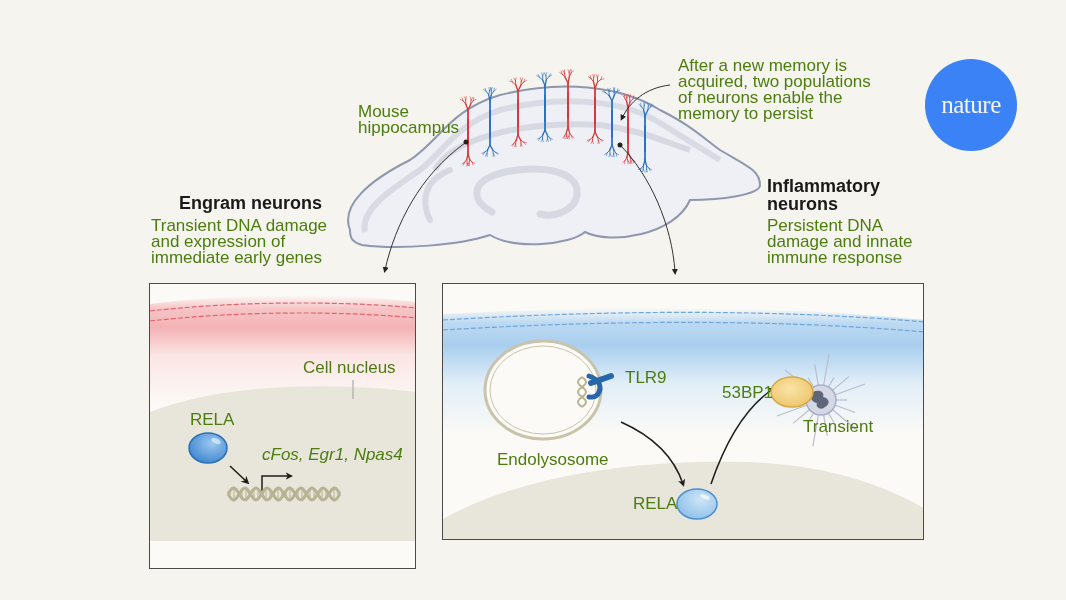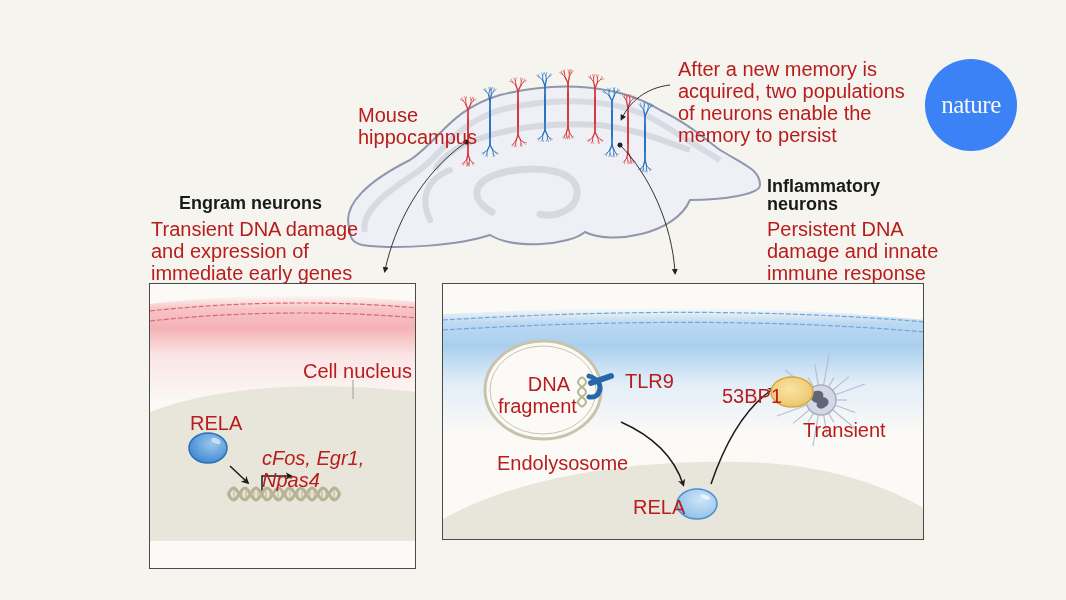--- a/index.html
+++ b/index.html
@@ -1,19 +1,19 @@
 <!DOCTYPE html>
 <html><head>
 <meta charset="utf-8">
 <style>
   html, body { margin:0; padding:0; }
   body { width:1066px; height:600px; background:#f5f4ee; position:relative; overflow:hidden;
          font-family:"Liberation Sans", sans-serif; color:#1d1d1b; }
   .abs { position:absolute; }
-  .txt { font-size:20px; line-height:22px; color:#b91c1c; }
+  .txt { font-size:17px; line-height:16px; color:#4d7c0f; }
   .bold { font-weight:bold; font-size:18px; line-height:18px; color:#1a1a1a; }
   .multiline { white-space:pre-line; }
   .panel { position:absolute; border:1.5px solid #4a4a4a; background:#fbfaf6; overflow:hidden; box-sizing:border-box; }
   .logo { position:absolute; left:925px; top:59px; width:92px; height:92px; border-radius:50%;
           background:#3b82f6; color:#f7f6f1; font-family:"Liberation Serif", serif; font-size:25px;
           display:flex; align-items:center; justify-content:center; letter-spacing:-0.5px; }
   .italic { font-style:italic; }
   svg { position:absolute; left:0; top:0; overflow:visible; }
 </style>
 </head>
@@ -484,20 +484,18 @@
         <line x1="378" y1="116" x2="386.1267347148123" y2="69.91099715902865" stroke="#b9bdd0" stroke-width="1.2"></line>
         <line x1="378" y1="116" x2="391" y2="93.4833395016046" stroke="#b9bdd0" stroke-width="1.2"></line>
         <line x1="378" y1="116" x2="405.8840177295308" y2="92.60253100740997" stroke="#b9bdd0" stroke-width="1.2"></line>
         <line x1="378" y1="116" x2="421.9776146527805" y2="99.99345729235867" stroke="#b9bdd0" stroke-width="1.2"></line>
       </g>
     <circle cx="378" cy="116" r="15" fill="#d4d7e4" stroke="#a9aec6" stroke-width="1.5"></circle>
     <path d="M370,108 C376,105 382,108 380,113 C386,114 388,120 382,123 C378,127 372,123 374,119 C368,118 366,112 370,108 Z" fill="#5f6679"></path>
 
     <ellipse cx="349" cy="108" rx="21" ry="15" fill="url(#yellowBall)" stroke="#d7a842" stroke-width="1.5"></ellipse>
   </svg>
-  <div class="abs txt multiline" style="left:55px; top:89px; text-align:right; width:72px; white-space:pre;">DNA
-fragment</div>
   <div class="abs txt" style="left:182px; top:86px;">TLR9</div>
   <div class="abs txt" style="left:54px; top:168px;">Endolysosome</div>
   <div class="abs txt" style="left:190px; top:212px;">RELA</div>
   <div class="abs txt" style="left:279px; top:101px;">53BP1</div>
   <div class="abs txt" style="left:360px; top:135px;">Transient</div>
 </div>
 
 </body></html>

